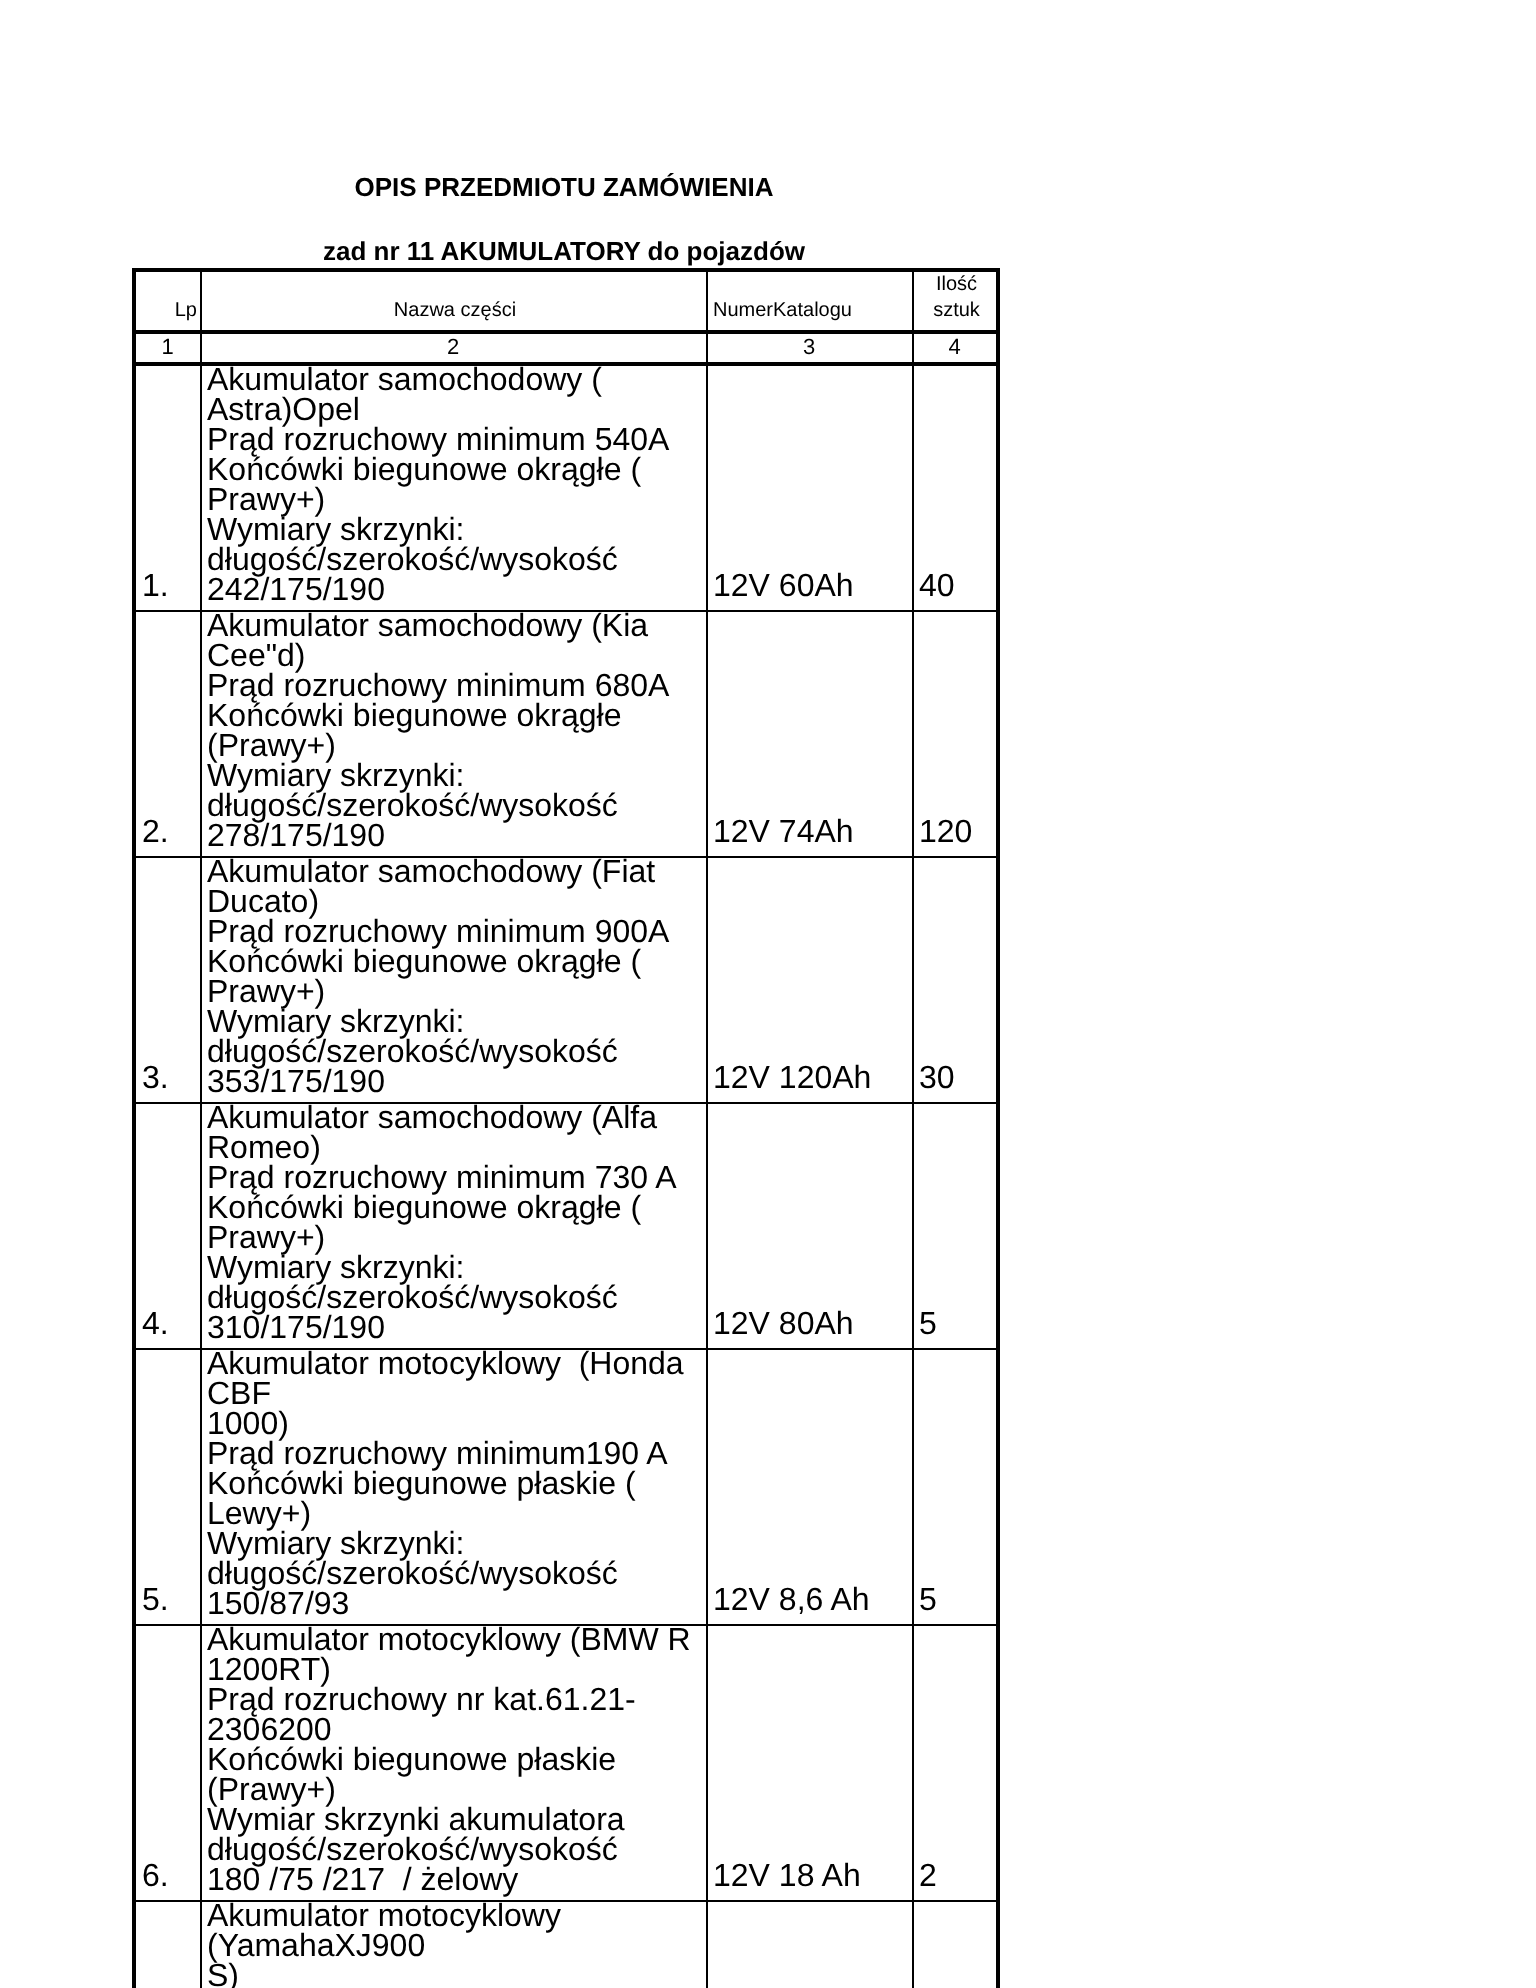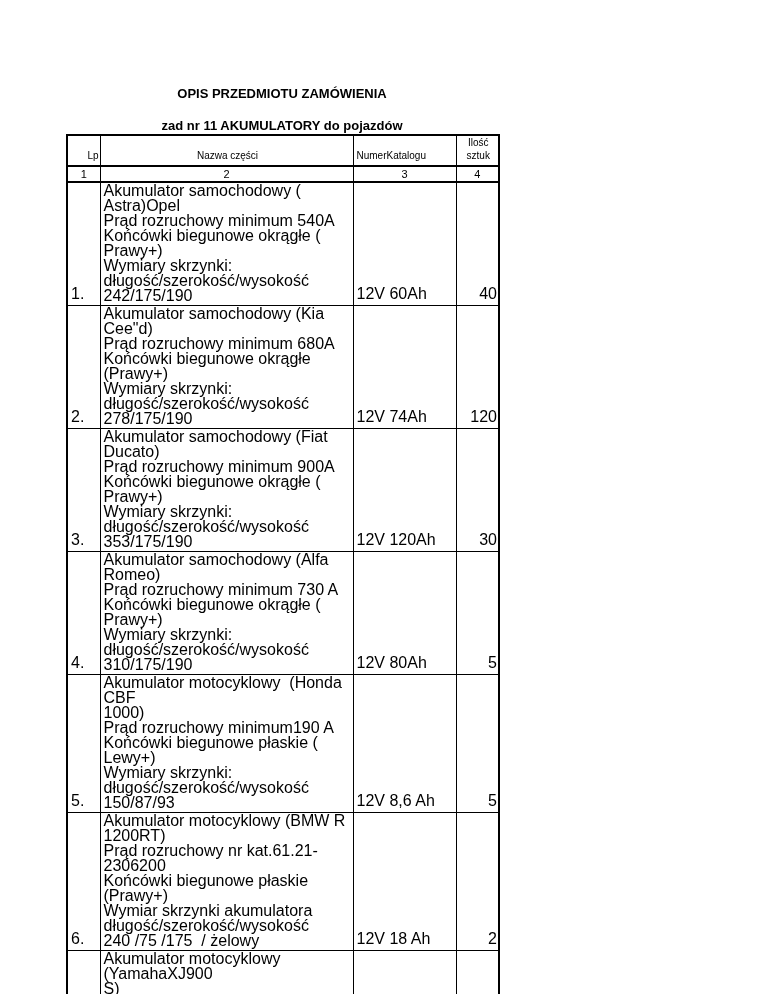--- a/index.html
+++ b/index.html
@@ -51,21 +51,21 @@
   tr.colnum { height: 16px; }
   tr.colnum td {
     text-align: center; vertical-align: middle;
     font-size: 11px; padding: 0;
     border-top-width: 2px; border-bottom-width: 2px;
   }
   
   td.c-lp   { padding-left: 4px; }
   td.c-desc { white-space: pre-wrap; line-height: 15px; padding-left: 4px; padding-right: 2px; }
   td.c-cat  { padding-left: 3px; margin-left: 28px; }
-  td.c-qty  { text-align: right; padding-left: 0; padding-right: 0; }
+  td.c-qty  { text-align: left; padding-left: 0; padding-right: 0; }
   tr.r1 { height: 89px; }
   tr.r2 { height: 93px; }
   tr.r3 { height: 92px; }
   tr.r4 { height: 97px; }
   tr.r5 { height: 103px; }
   tr.r6 { height: 102px; }
   tr.r7 { height: 107px; }
 </style>
 </head>
 <body>
@@ -160,21 +160,21 @@
         <td class="c-qty">5</td>
       </tr>
       <tr class="r6">
         <td class="c-lp">6.</td>
         <td class="c-desc">Akumulator motocyklowy (BMW R
 1200RT)
 Prąd rozruchowy nr kat.61.21-2306200
 Końcówki biegunowe płaskie (Prawy+)
 Wymiar skrzynki akumulatora
 długość/szerokość/wysokość
-240 /75 /175  / żelowy</td>
+180 /75 /217  / żelowy</td>
         <td class="c-cat">12V 18 Ah</td>
         <td class="c-qty">2</td>
       </tr>
       <tr class="r7">
         <td class="c-lp">7.</td>
         <td class="c-desc">Akumulator motocyklowy (YamahaXJ900
 S)
 Prąd rozruchowy  YTX14-BS
 Końcówki biegunowe płąskie (Lewy+)
 Wymiar skrzynki akumulatora

